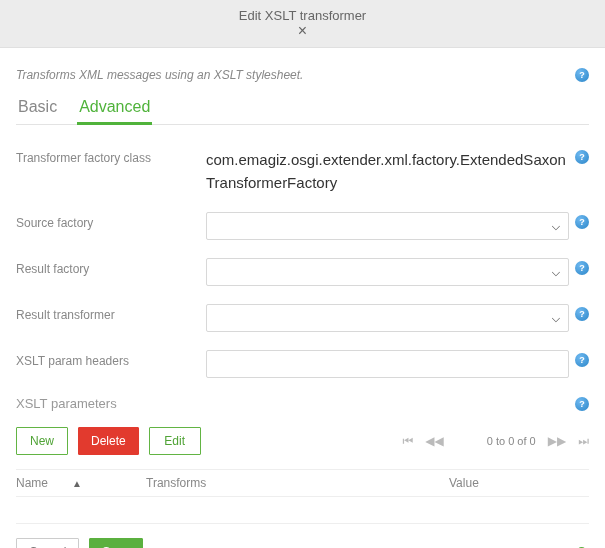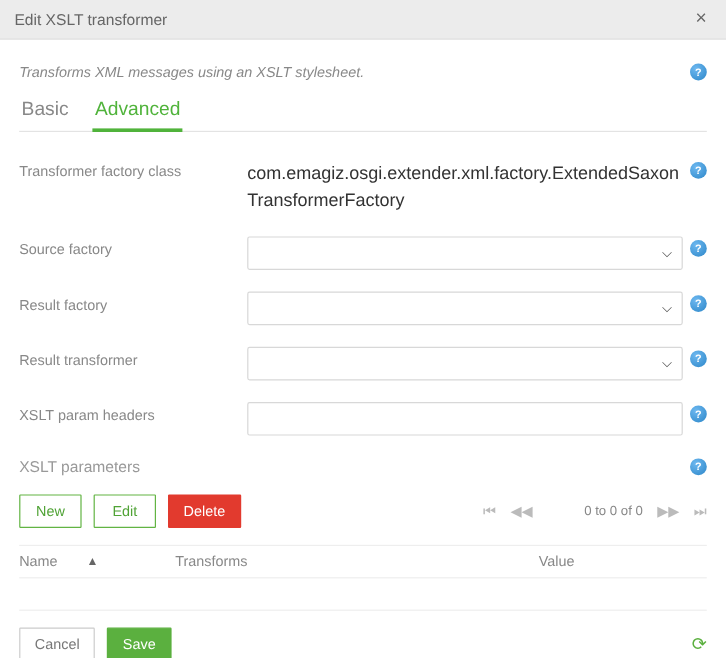--- a/index.html
+++ b/index.html
@@ -12,20 +12,21 @@
     width: 605px;
   }
   .dialog { width: 605px; }
   .titlebar {
     background: #ececec;
     padding: 8px 12px;
     display: flex;
     align-items: center;
     justify-content: space-between;
     border-bottom: 1px solid #e0e0e0;
+    flex-direction: column;
   }
   .titlebar .title {
     font-size: 13px;
     color: #666;
   }
   .titlebar .close {
     font-size: 16px;
     color: #666;
     cursor: pointer;
     line-height: 1;
@@ -292,22 +293,22 @@
     </div>
 
     <div class="section-row">
       <span class="section-title">XSLT parameters</span>
       <span class="help">?</span>
     </div>
 
     <div class="grid-toolbar">
       <div class="btn-group">
         <button class="btn">New</button>
+        <button class="btn danger">Delete</button>
         <button class="btn">Edit</button>
-        <button class="btn danger">Delete</button>
       </div>
       <div class="pager">
         <span class="pg-btn">⏮</span>
         <span class="pg-btn">◀◀</span>
         <span class="pg-text">0 to 0 of 0</span>
         <span class="pg-btn">▶▶</span>
         <span class="pg-btn">⏭</span>
       </div>
     </div>
 

